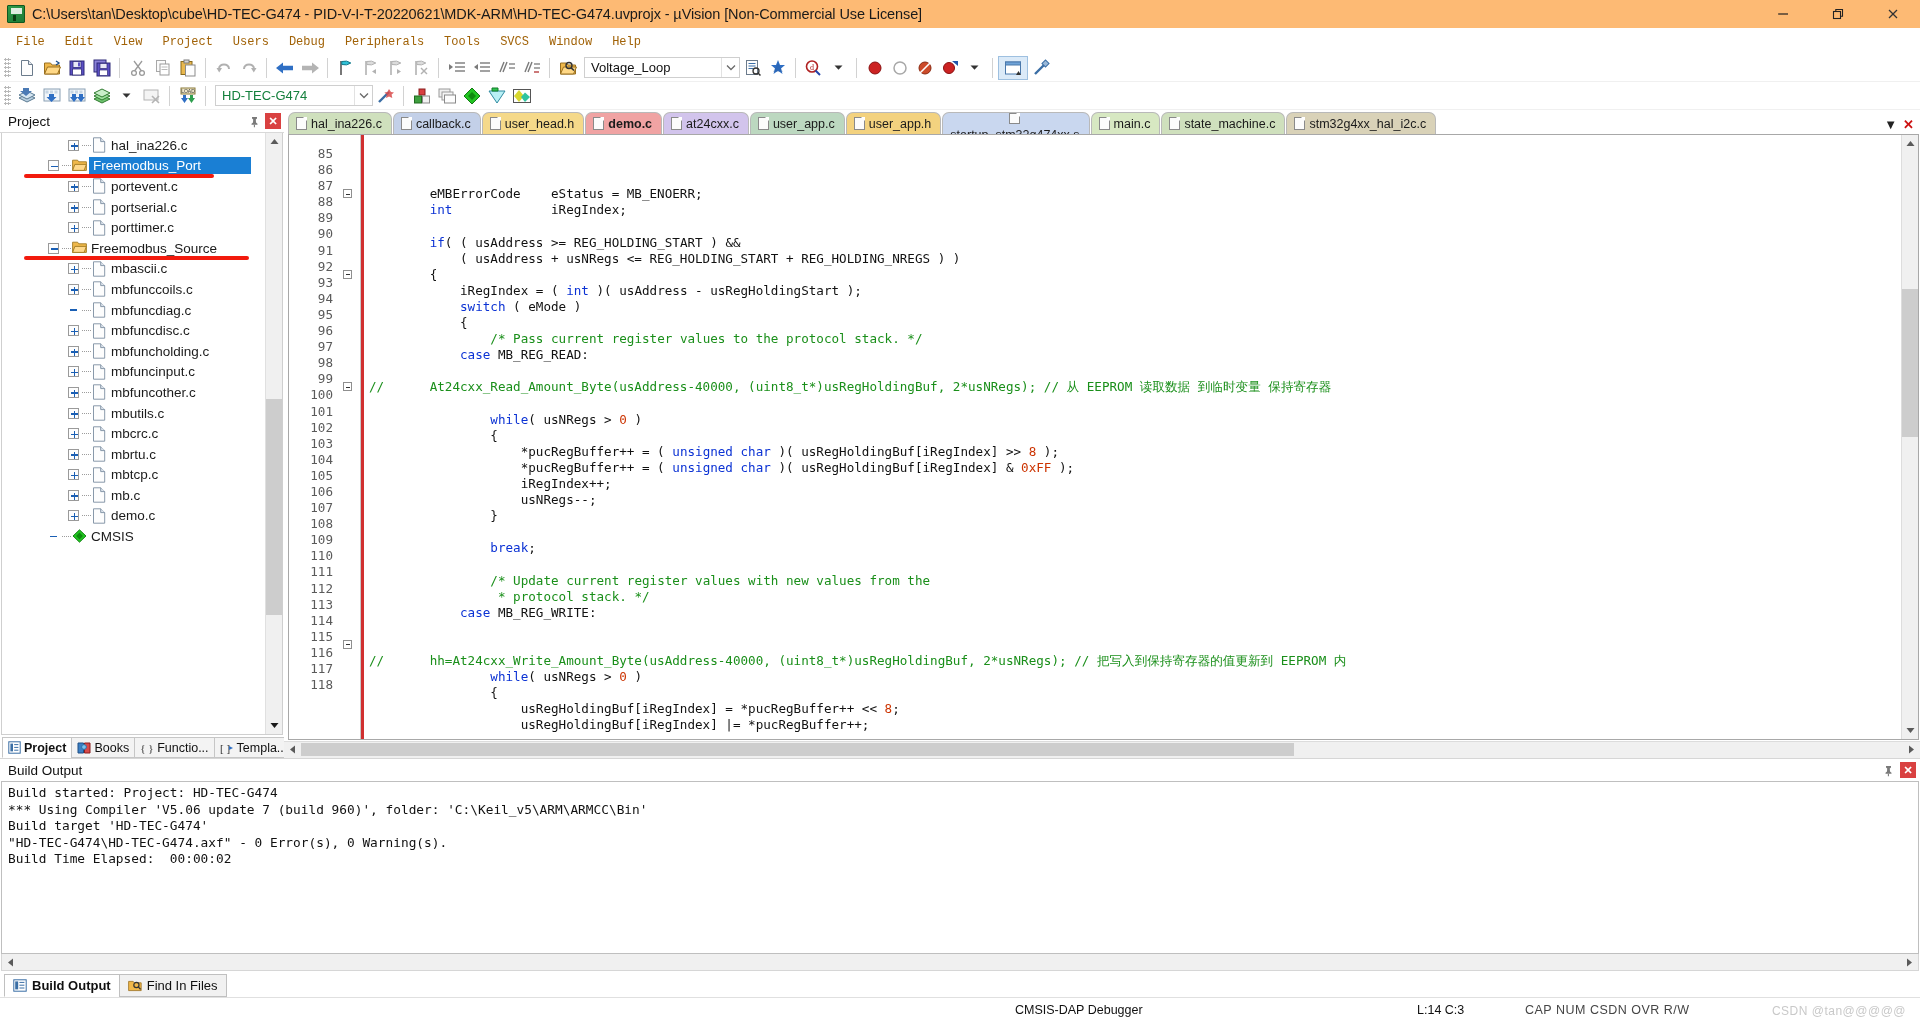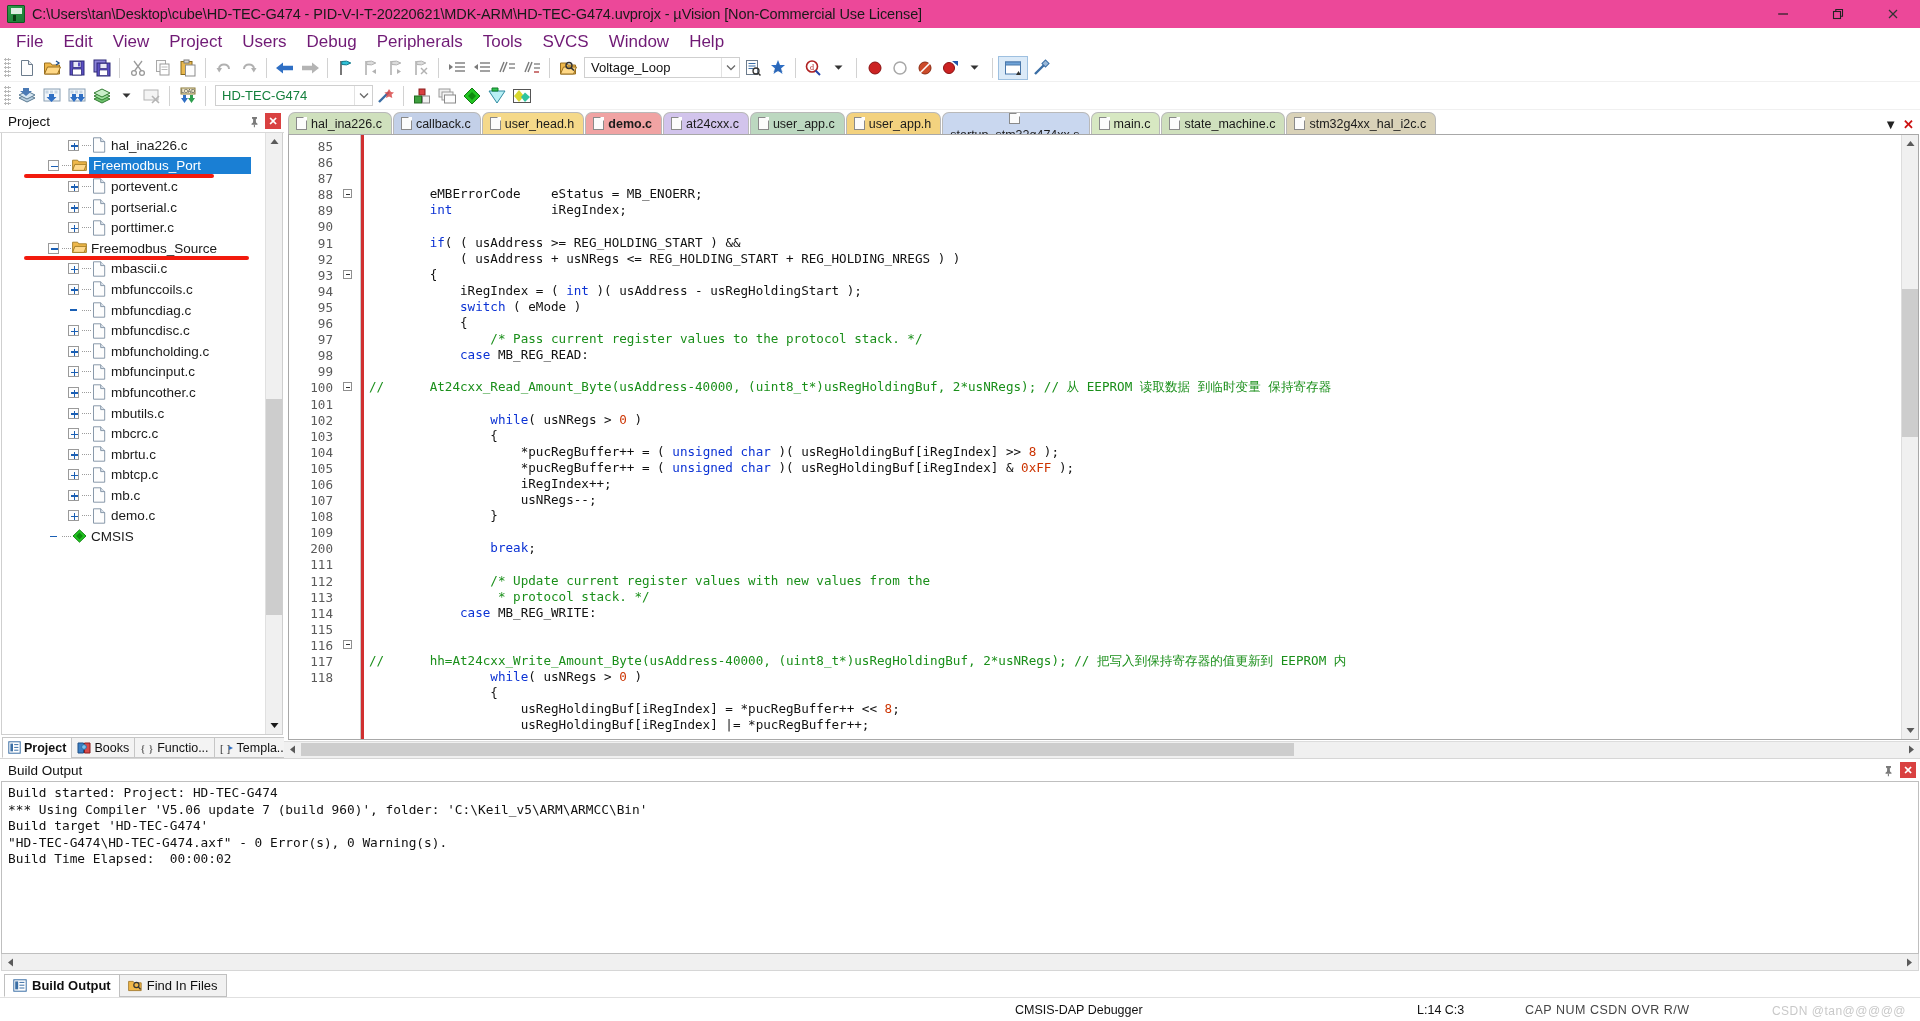--- a/index.html
+++ b/index.html
@@ -14,21 +14,21 @@
     width: 1920px; height: 1021px;
     position: relative;
     background: #ffffff;
     display: flex;
     flex-direction: column;
   }
 
   
   .titlebar {
     height: 29px;
-    background: #ec4899;
+    background: #fdba74;
     display: flex;
     align-items: center;
     flex: 0 0 29px;
     border-bottom: 1px solid #ffffff;
   }
   .title-icon {
     width: 18px; height: 18px;
     margin-left: 7px; margin-right: 7px;
     background: linear-gradient(145deg,#2e9c4a 0%, #1d7a36 100%);
     border: 1px solid #10571f;
@@ -71,25 +71,26 @@
   
   .menubar {
     height: 25px;
     flex: 0 0 25px;
     background: #ffffff;
     display: flex;
     align-items: center;
     padding-left: 6px;
   }
   .menu-item {
-    font-size: 17px;
-    color: #701a75;
+    font-size: 12px;
+    color: #a16207;
     padding: 3px 10px;
     white-space: nowrap;
     cursor: default;
+    font-family: Liberation Mono, monospace;
   }
 
   
   .toolbar {
     height: 28px;
     flex: 0 0 28px;
     background: #ffffff;
     display: flex;
     align-items: center;
     border-bottom: 1px solid #f0f0f0;
@@ -381,21 +382,21 @@
   .gutter-num {
     width: 50px;
     flex: 0 0 50px;
     background: #ffffff;
     text-align: right;
     padding-right: 6px;
     font-family: "DejaVu Sans Mono", monospace;
     font-size: 12.6px;
     color: #5a5a5a;
     line-height: 16.1px;
-    padding-top: 4px;
+    padding-top: 11px;
     user-select:none;
   }
   .gutter-fold {
     width: 22px;
     flex: 0 0 22px;
     background: #ffffff;
     border-right: 1px solid #c9c9c9;
     position: relative;
     padding-top: 3px;
   }
@@ -1319,21 +1320,21 @@
               <div>100</div>
               <div>101</div>
               <div>102</div>
               <div>103</div>
               <div>104</div>
               <div>105</div>
               <div>106</div>
               <div>107</div>
               <div>108</div>
               <div>109</div>
-              <div>200</div>
+              <div>110</div>
               <div>111</div>
               <div>112</div>
               <div>113</div>
               <div>114</div>
               <div>115</div>
               <div>116</div>
               <div>117</div>
               <div>118</div>
             </div>
           <div class="gutter-fold" id="gutter-fold">

